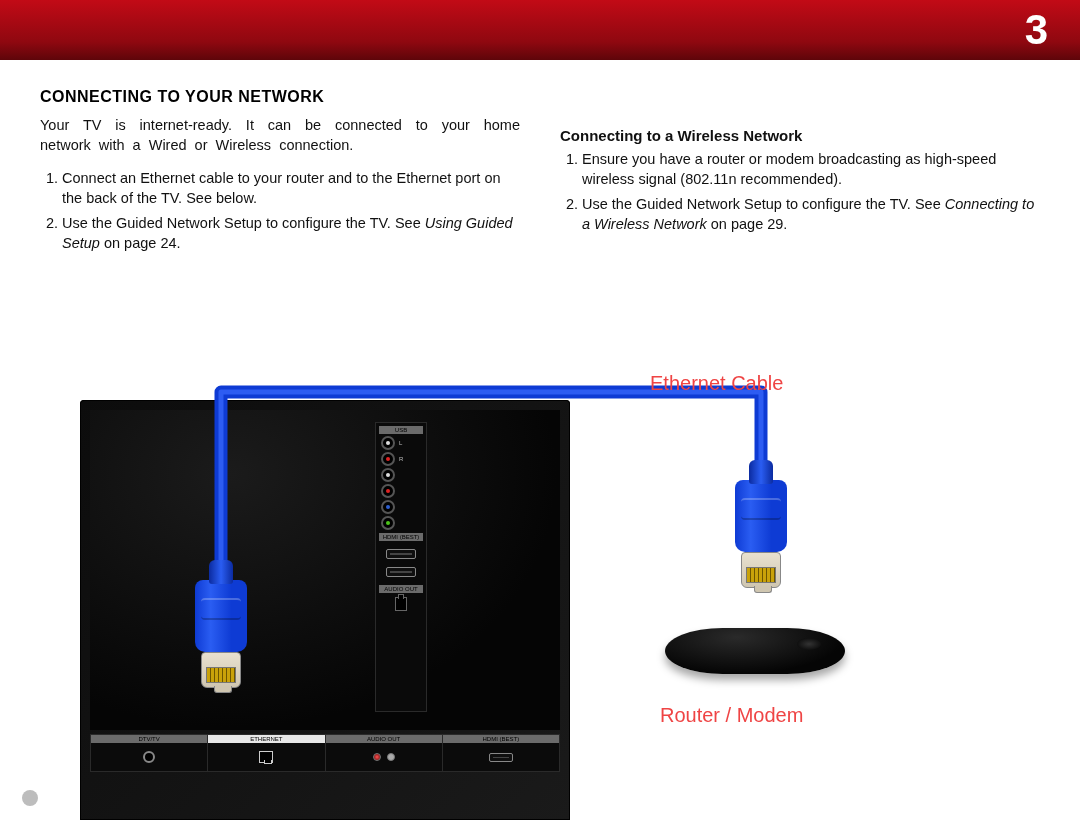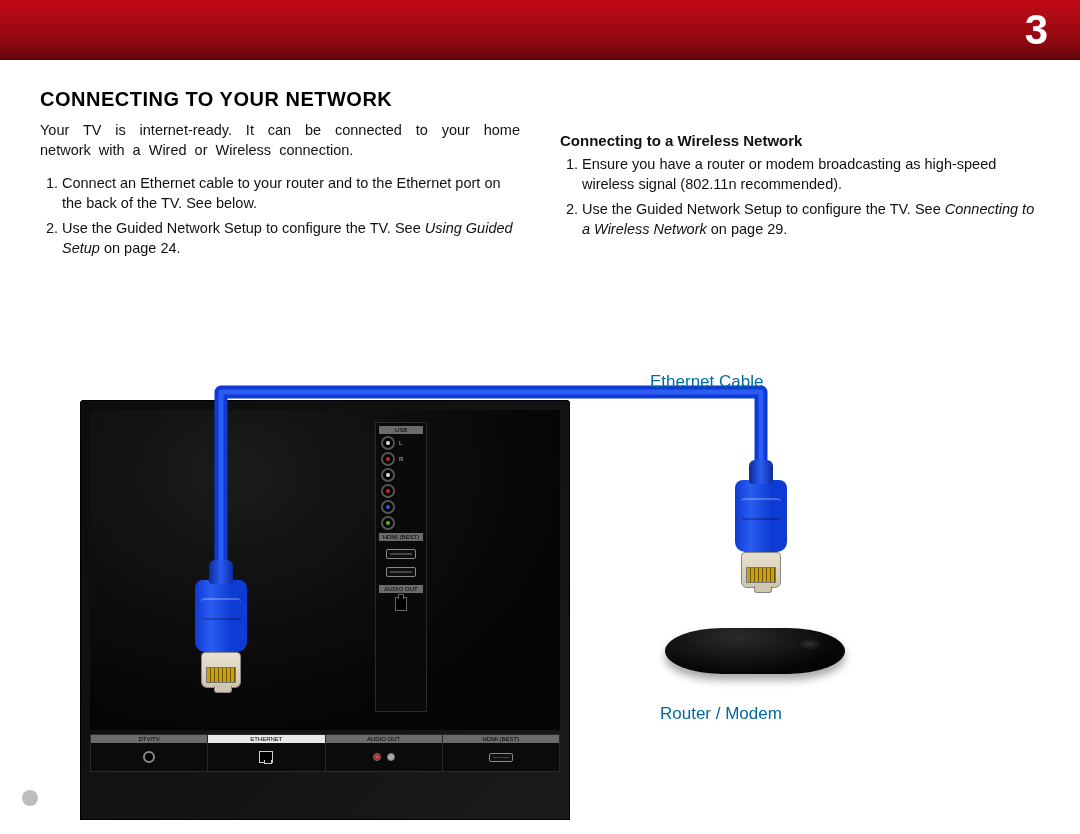--- a/index.html
+++ b/index.html
@@ -1,20 +1,20 @@
 <!DOCTYPE html>
 <html><head>
 <meta charset="utf-8">
 <style>
   * { box-sizing: border-box; margin: 0; padding: 0; }
   html, body { width: 1080px; height: 834px; font-family: "Helvetica Neue", Arial, sans-serif; background: #fff; }
   .page { width: 1080px; height: 834px; position: relative; overflow: hidden; }
   .hdr { height: 60px; background: linear-gradient(#c20a16, #8f0810 70%, #5e050a); color: #fff; display: flex; justify-content: flex-end; align-items: center; padding-right: 32px; font-weight: 700; font-size: 42px; }
   .content { padding: 28px 40px 0 40px; }
-  h1.sec { font-size: 20px; font-weight: 800; text-transform: uppercase; letter-spacing: .5px; margin-bottom: 10px; }
+  h1.sec { font-size: 16px; font-weight: 800; text-transform: uppercase; letter-spacing: .5px; margin-bottom: 10px; }
   .cols { display: flex; gap: 40px; }
   .col { flex: 1; font-size: 14.5px; line-height: 1.35; color: #111; }
   .intro { text-align: justify; text-justify: inter-word; word-spacing: 4px; margin-bottom: 14px; }
   h2.sub { font-size: 15px; font-weight: 700; margin: 10px 0 4px; }
   ol { padding-left: 22px; }
   ol li { margin-bottom: 6px; }
   .italic { font-style: italic; }
   
   .illus { position: absolute; left: 0; right: 0; bottom: 0; top: 340px; }
   .tvwrap { position: absolute; left: 0; top: 0; width: 590px; height: 494px; background: #fff; }
@@ -57,21 +57,21 @@
   .rj45 .plug .pins { position: absolute; left: 4px; right: 4px; bottom: 4px; height: 16px; background: repeating-linear-gradient(90deg, #c9a20a 0 3px, #6e5600 3px 4px); border: 1px solid #777; }
   .rj45 .plug::after { content: ""; position: absolute; left: 12px; bottom: -6px; width: 16px; height: 6px; background: #cfc6b0; border: 1px solid #888; border-top: none; border-radius: 0 0 3px 3px; }
   .rj45.left { left: 195px; top: 240px; }
   .rj45.right { left: 735px; top: 140px; }
   
   svg.cable { position: absolute; left: 0; top: 0; width: 1080px; height: 500px; pointer-events: none; }
   
   .router { position: absolute; left: 665px; top: 288px; width: 180px; height: 60px; }
   .router .body { width: 180px; height: 46px; background: radial-gradient(ellipse at 40% 20%, #2a2a2a, #050505 70%); border-radius: 100px / 40px; position: relative; box-shadow: 0 6px 8px rgba(0,0,0,.35); }
   .router .body::after { content: ""; position: absolute; right: 24px; top: 10px; width: 24px; height: 12px; border-radius: 50%; background: radial-gradient(#333, #000); }
-  .label { position: absolute; font-size: 17px; color: #0369a1; }
+  .label { position: absolute; font-size: 20px; color: #ef4444; }
   .label.ec { left: 650px; top: 32px; }
   .label.rm { left: 660px; top: 364px; }
   .pagedot { position: absolute; left: 22px; bottom: 28px; width: 16px; height: 16px; border-radius: 50%; background: #bdbdbd; }
 </style>
 </head>
 <body>
 
 <div class="page">
   <div class="hdr">
     <span>3</span>

